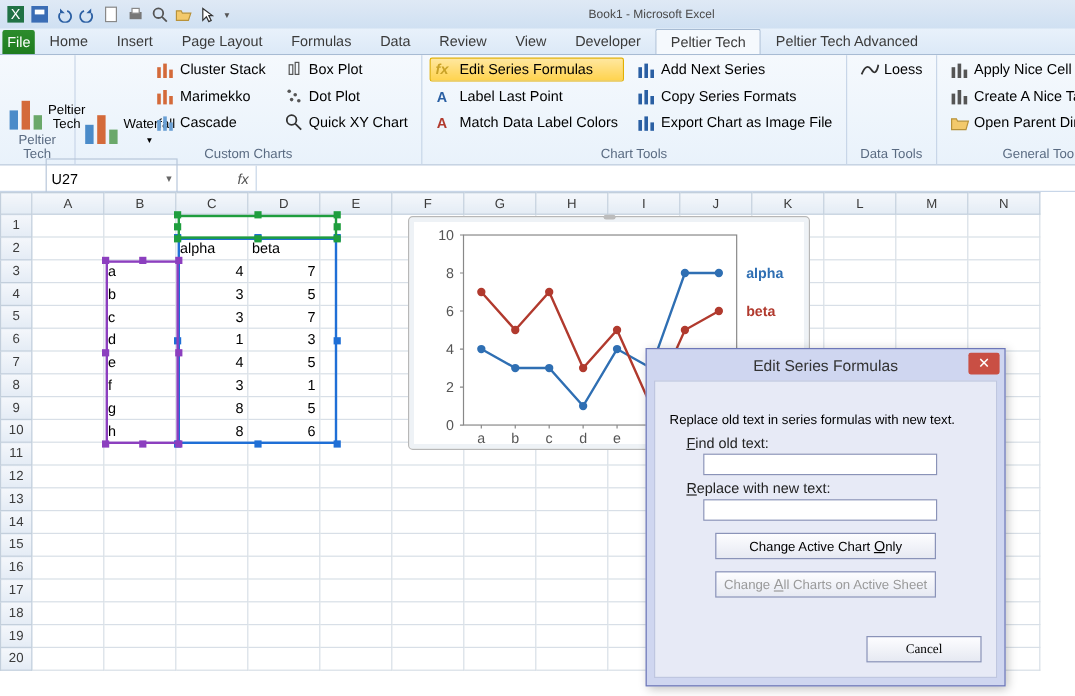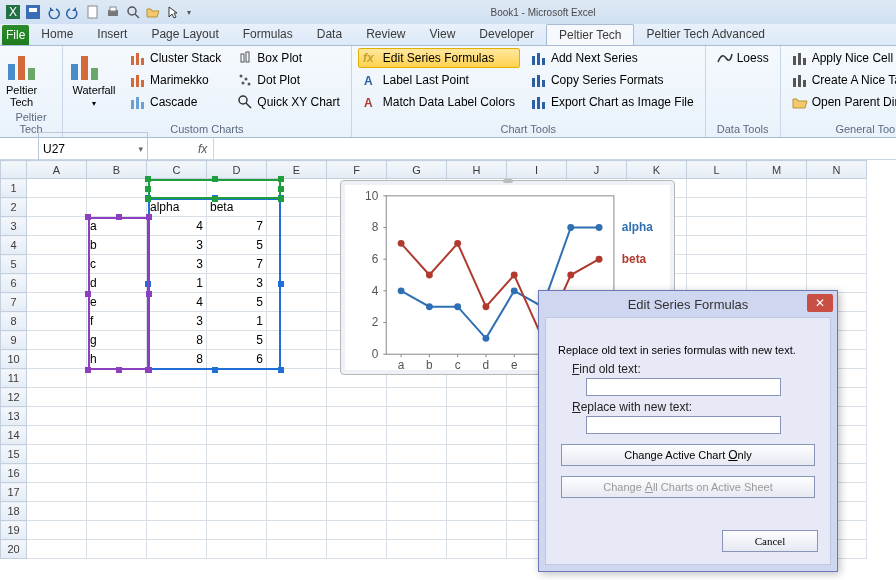--- a/index.html
+++ b/index.html
@@ -12,21 +12,21 @@
   
   .tabrow { height:22px; background:linear-gradient(#e8f1fb,#dce9f7); display:flex; align-items:flex-end; border-bottom:1px solid #a7bbd3; }
   .tab { padding:3px 12px 3px; color:#3b3b3b; cursor:default; }
   .tab.file { background:linear-gradient(#2c8c2c,#1e7c1e); color:#fff; border-radius:2px 2px 0 0; margin-left:2px; padding:3px 4px; }
   .tab.active { background:#f5f9fd; border:1px solid #a7bbd3; border-bottom:none; border-radius:2px 2px 0 0; }
   
   .ribbon { height:92px; background:linear-gradient(#f5f9fd,#e9f2fb); border-bottom:1px solid #a7bbd3; display:flex; }
   .group { border-right:1px solid #c8d6e8; padding:2px 6px 0; display:flex; flex-direction:column; }
   .group-body { flex:1; display:flex; gap:6px; }
   .group-label { text-align:center; font-size:11px; color:#5a6b82; padding:1px 0 2px; }
-  .big-btn { width:50px; display:flex; flex-direction:column; align-items:flex-start; justify-content:flex-start; padding-top:2px; gap:2px; }
+  .big-btn { width:50px; display:flex; flex-direction:row; align-items:flex-end; justify-content:flex-start; padding-top:2px; gap:2px; }
   .big-btn .icon { width:32px; height:32px; }
   .big-btn span { font-size:11px; text-align:center; line-height:1.1; }
   .col { display:flex; flex-direction:column; gap:2px; }
   .rbtn { display:flex; align-items:center; gap:4px; padding:1px 4px; border:1px solid transparent; border-radius:2px; white-space:nowrap; }
   .rbtn.active { background:linear-gradient(#ffe79f,#ffd34e); border-color:#e3b000; }
   .icon { display:inline-flex; align-items:center; justify-content:center; }
   .ic16 { width:16px; height:16px; }
   
   .fbar { height:22px; border-bottom:1px solid #c8d6e8; display:flex; align-items:center; background:#fff; }
   .namebox { width:110px; border:1px solid #b8c7da; margin:2px 0 2px 38px; height:34px; display:flex; align-items:center; padding:0 4px; font-size:11px; }
@@ -51,21 +51,21 @@
   .chartbox svg { width:100%; height:100%; }
   .chart-handle { position:absolute; width:10px; height:4px; background:#bcbcbc; border-radius:2px; }
   
   .dialog { position:absolute; left:538px; top:290px; width:300px; background:#cfd6f0; border:1px solid #6d77b8; box-shadow:2px 2px 8px rgba(0,0,0,.25); }
   .dialog .titlebar2 { height:26px; display:flex; align-items:center; justify-content:center; position:relative; }
   .dialog .titlebar2 span { color:#333; font-size:13px; }
   .dialog .closebtn { position:absolute; right:4px; top:3px; width:26px; height:18px; background:#c94f44; color:#fff; display:flex; align-items:center; justify-content:center; font-size:12px; border-radius:2px; }
   .dialog .body { background:#e7eaf6; margin:0 6px 6px; padding:10px 12px 12px; border:1px solid #bfc6e0; }
   .dialog label { display:block; font-size:11px; color:#222; margin:4px 0 2px 14px; }
   .dialog input[type=text] { width:195px; margin-left:28px; border:1px solid #8a93b8; height:18px; padding:0 3px; font-size:12px; }
-  .dialog .btn { display:block; width:254px; margin:10px auto 0; height:22px; border:1px solid #8a93b8; background:linear-gradient(#fdfdff,#e6e9f2); font-size:11px; }
+  .dialog .btn { display:block; width:184px; margin:10px auto 0; height:22px; border:1px solid #8a93b8; background:linear-gradient(#fdfdff,#e6e9f2); font-size:11px; }
   .dialog .btn[disabled] { color:#9a9a9a; }
   .dialog .btn.small { width:96px; margin:32px 0 0 auto; display:block;font-family:Liberation Serif, serif; }
   .und { text-decoration:underline; }
 </style>
 </head>
 <body>
 
 <div class="titlebar">
   <div class="qat">
     <div class="qat-btn">

